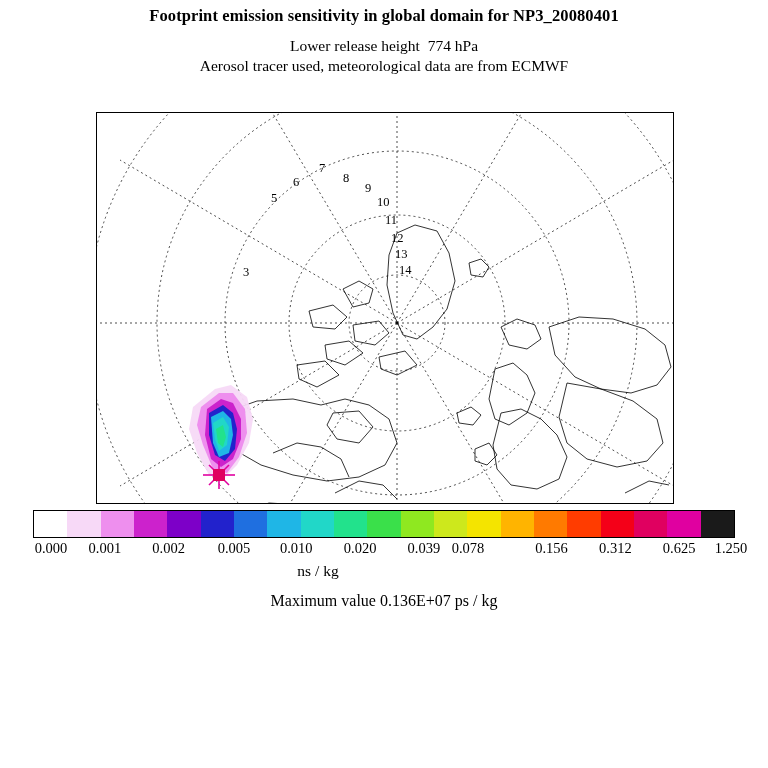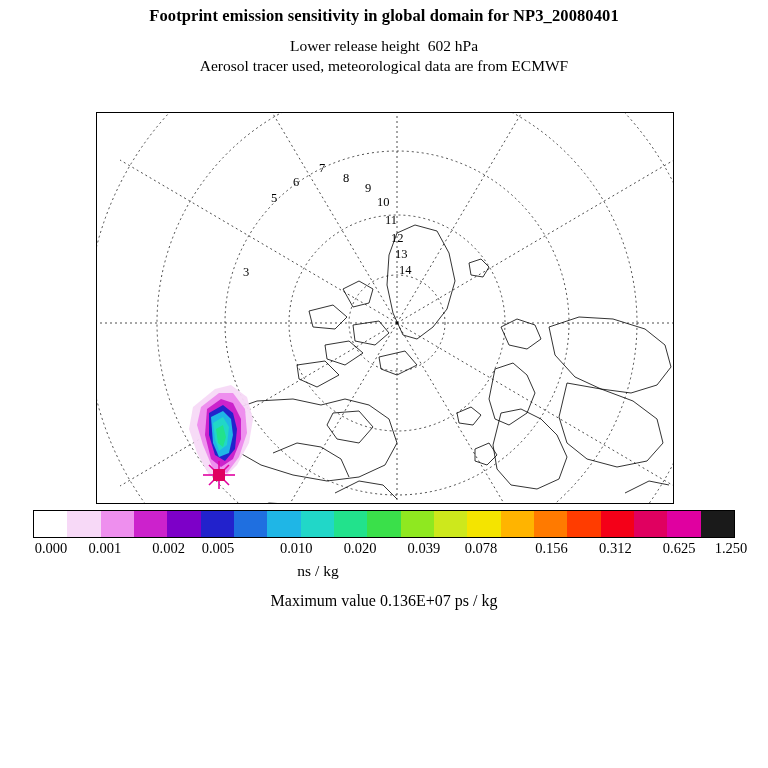--- a/index.html
+++ b/index.html
@@ -80,21 +80,21 @@
     font-size:12.5px;
     font-family:"Liberation Serif", serif;
   }
 </style>
 </head>
 <body>
 
 <div class="header">
   <div class="title">Footprint emission sensitivity in global domain for NP3_20080401</div>
   <div class="subline">
-    <span>Lower release height  602 hPa</span>
+    <span>Lower release height  774 hPa</span>
   </div>
   <div class="subline">
     <span>Aerosol tracer used, meteorological data are from ECMWF</span>
   </div>
 </div>
 
 <div class="mapwrap">
   <svg class="mapsvg" width="576" height="390" viewBox="0 0 576 390">
     <defs>
       <clipPath id="mapclip">
@@ -216,25 +216,25 @@
       <div style="background: rgb(224, 0, 96);"></div>
       <div style="background: rgb(224, 0, 160);"></div>
       <div style="background: rgb(26, 26, 26);"></div>
     </div>
 </div>
 
 <div class="cblabels" id="cblabels">
     <span style="left: 43px;">0.000</span>
     <span style="left: 96.8182px;">0.001</span>
     <span style="left: 160.636px;">0.002</span>
-    <span style="left: 210px;">0.005</span>
+    <span style="left: 226px;">0.005</span>
     <span style="left: 288.273px;">0.010</span>
     <span style="left: 352.091px;">0.020</span>
     <span style="left: 415.909px;">0.039</span>
-    <span style="left: 473px;">0.078</span>
+    <span style="left: 460px;">0.078</span>
     <span style="left: 543.545px;">0.156</span>
     <span style="left: 607.364px;">0.312</span>
     <span style="left: 671.182px;">0.625</span>
     <span style="left: 723px;">1.250</span>
   </div>
 
 <div class="units">ns / kg</div>
 <div class="maxval">Maximum value  0.136E+07 ps / kg</div>
 
 </body></html>

